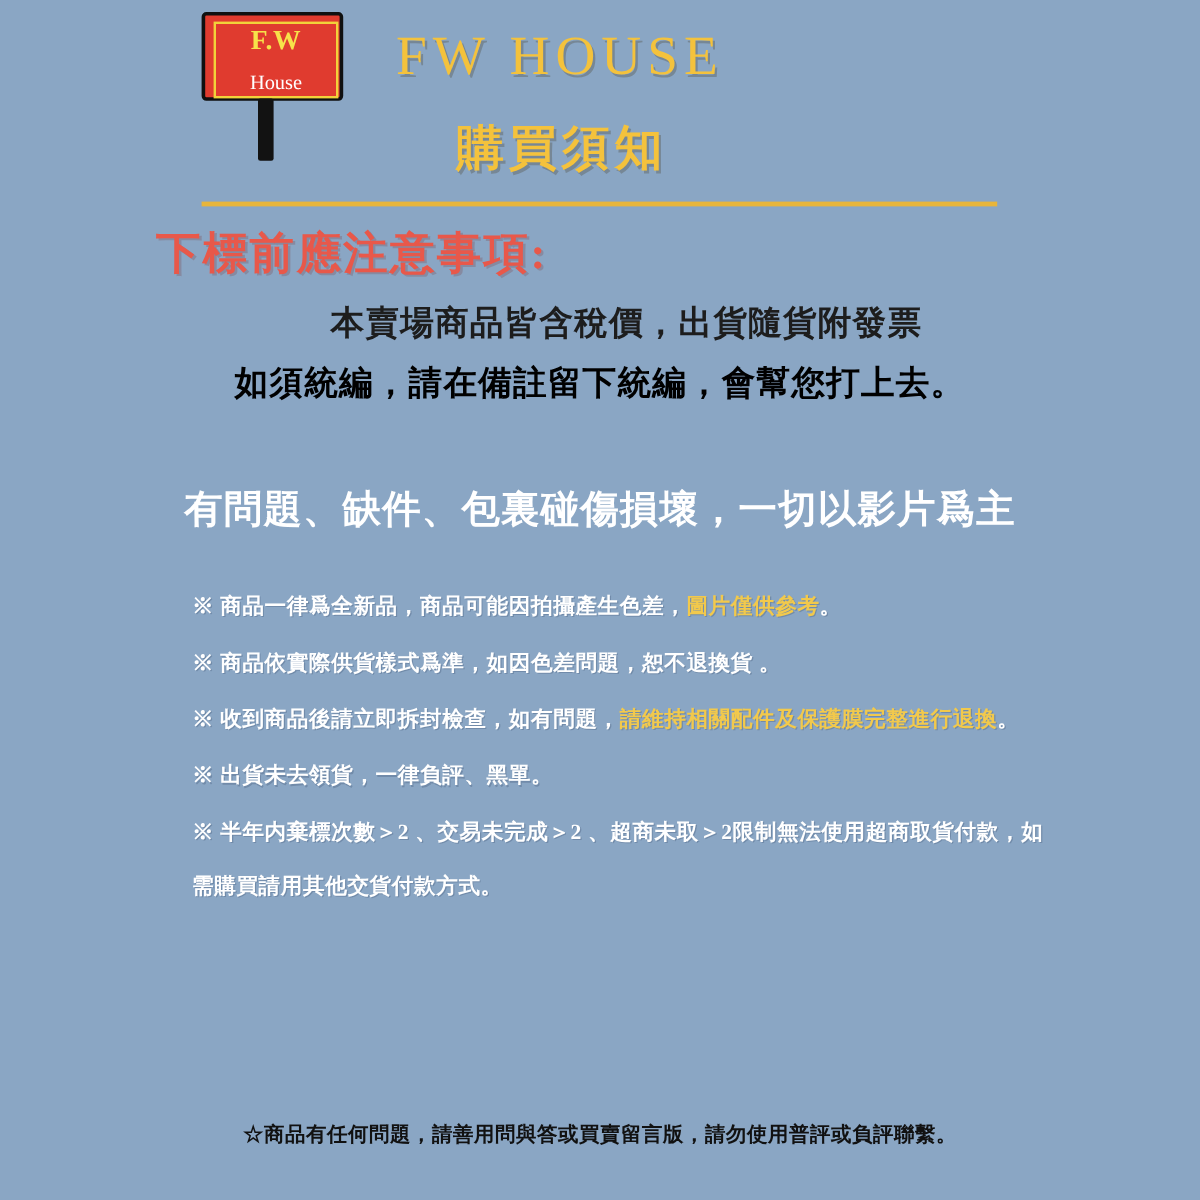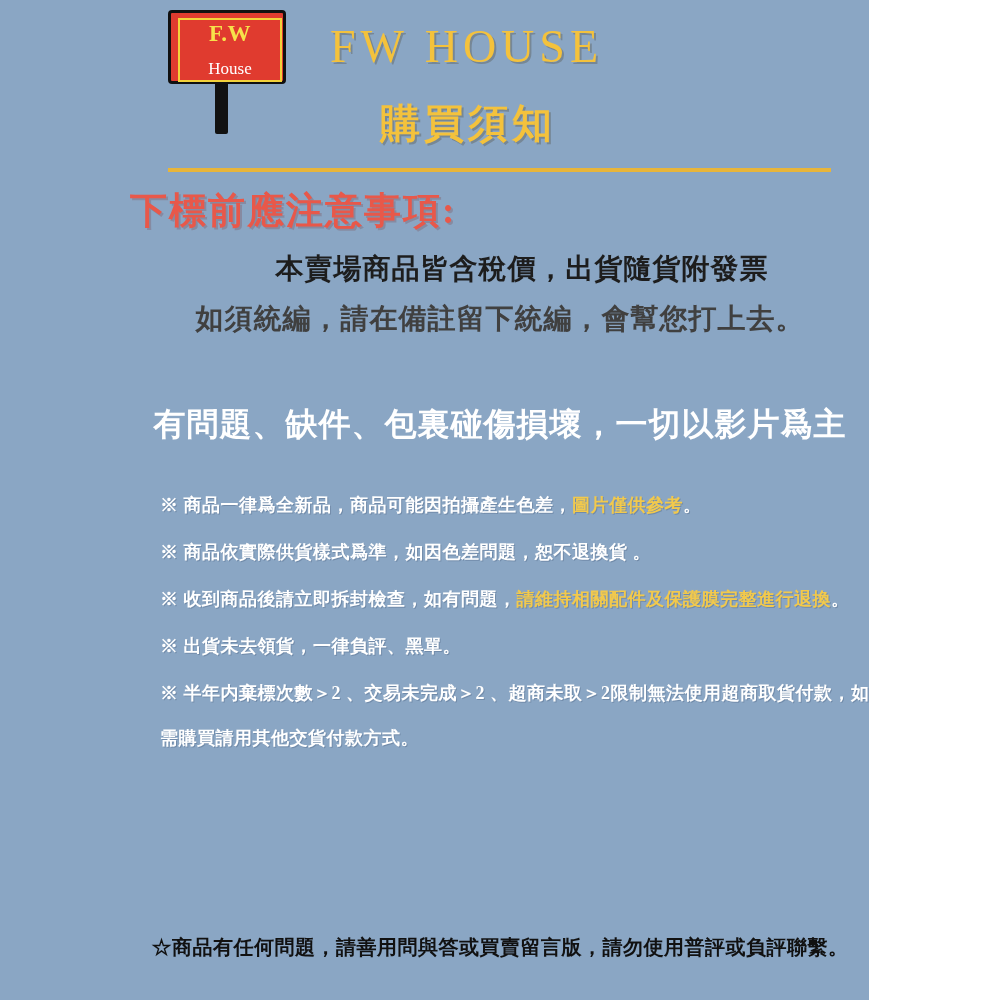--- a/index.html
+++ b/index.html
@@ -5,21 +5,21 @@
   html, body {
     margin: 0;
     padding: 0;
     width: 1000px;
     height: 1000px;
     background: #ffffff;
     font-family: "Liberation Sans", sans-serif;
   }
   #page {
     position: relative;
-    width: 869px;
+    width: 1000px;
     height: 1000px;
     background: #8aa6c4;
     overflow: hidden;
   }
   
   #logo-sign {
     position: absolute;
     left: 168px;
     top: 10px;
     width: 124px;
@@ -127,21 +127,21 @@
   #intro-1 {
     top: 250px;
     font-size: 28px;
     color: #1d1d1d;
     letter-spacing: 1px;
     margin-left: 22px;
   }
   #intro-2 {
     top: 300px;
     font-size: 28px;
-    color: #404040;
+    color: #000000;
     letter-spacing: 1px;
   }
   #intro-3 {
     top: 360px;
     font-size: 24px;
     color: #ffffff;
     letter-spacing: 1px;
   }
   #intro-4 {
     top: 403px;
@@ -168,21 +168,21 @@
   
   #footer-note {
     position: absolute;
     left: 0;
     top: 934px;
     width: 1000px;
     text-align: center;
     color: #111111;
     font-family: "Liberation Serif", serif;
     font-weight: bold;
-    font-size: 20px;
+    font-size: 17px;
     letter-spacing: 0.5px;
   }
 </style>
 </head>
 <body>
 
 <div id="page">
 
   <div id="logo-sign">
     <div id="logo-plate">

